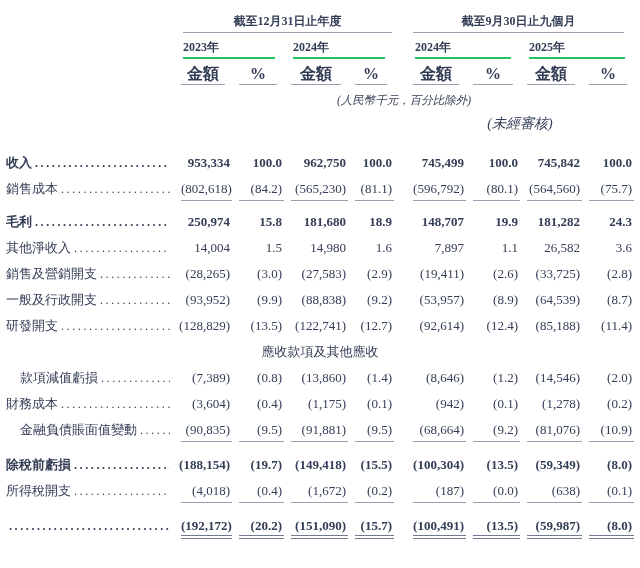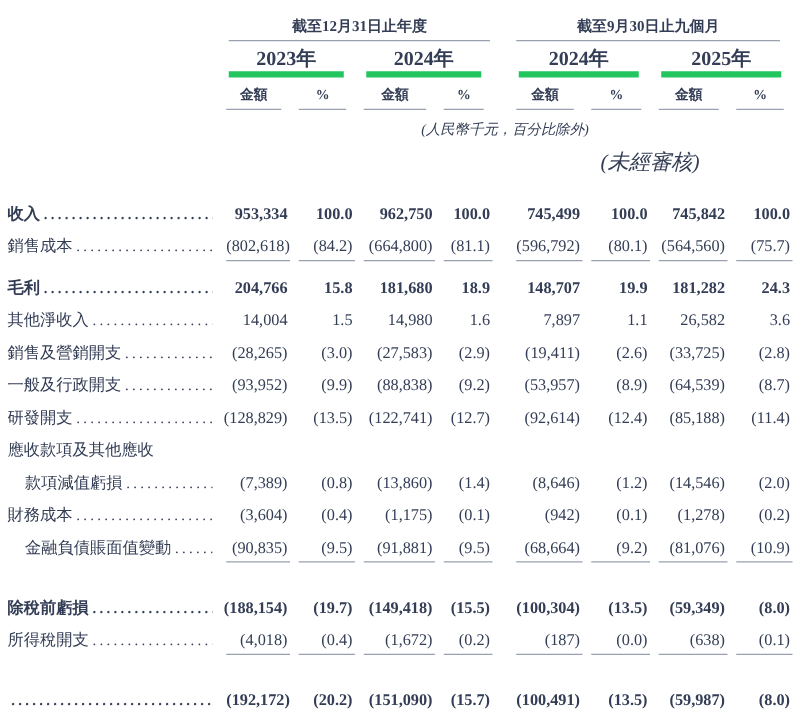--- a/index.html
+++ b/index.html
@@ -14,50 +14,50 @@
     grid-template-columns:168px 58px 52px 64px 46px 12px 60px 54px 62px 52px;
   }
   
   .ghead{
     font-weight:bold;font-size:12px;line-height:15px;text-align:center;
     border-bottom:1px solid #99a1b0;padding-bottom:3px;
   }
   .g1{grid-column:2 / span 4;margin:0 2px 0 9px;}
   .g2{grid-column:7 / span 4;margin:0 10px 0 7px;}
   .year{
-    font-weight:bold;font-size:16px;line-height:15px;text-align:center;
-    border-bottom:5px solid #22c55e;margin:7px 9px 0 9px;padding-bottom:2px;
+    font-weight:bold;font-size:12px;line-height:15px;
+    border-bottom:2px solid #22c55e;margin:7px 9px 0 9px;padding-bottom:2px;
   }
   .y1{grid-column:2 / span 2;} .y2{grid-column:4 / span 2;}
   .y3{grid-column:7 / span 2;} .y4{grid-column:9 / span 2;}
   .ch{
-    font-weight:bold;font-size:11px;line-height:15px;text-align:center;
+    font-weight:bold;font-size:16px;line-height:15px;text-align:center;
     border-bottom:1px solid #99a1b0;margin:7px 7px 0 7px;padding-bottom:3px;
   }
   .c1{grid-column:2;} .c2{grid-column:3;} .c3{grid-column:4;} .c4{grid-column:5;}
   .c5{grid-column:7;} .c6{grid-column:8;} .c7{grid-column:9;} .c8{grid-column:10;}
   .note1{grid-column:2 / -1;text-align:center;font-style:italic;font-size:11.5px;padding-top:8px;}
-  .note2{grid-column:7 / -1;text-align:center;font-style:italic;font-size:17px;padding-top:7px;}
+  .note2{grid-column:7 / -1;text-align:center;font-style:italic;font-size:14px;padding-top:7px;}
   
   .tr{display:contents;}
   .cell{font-size:13px;line-height:16px;padding:6px 0 4px;}
   .lbl{grid-column:1;display:flex;align-items:baseline;padding-right:4px;}
   .lt{white-space:nowrap;}
   .dots{flex:1 1 auto;overflow:hidden;white-space:nowrap;margin-left:3px;}
   .dots::after{content:"..........................................................";letter-spacing:2.6px;font-size:12px;}
   .n,.p{text-align:right;padding-right:2px;}
   .sp{padding:0;}
-  .labeltop{grid-column:1 / -1;font-size:13px;line-height:16px;padding:6px 0 4px;}
+  .labeltop{grid-column:1 / -1;font-size:13px;line-height:16px;padding:6px 0 4px;text-align:center;}
   .indent .lt{padding-left:14px;}
   .b > .cell, .b.labeltop{font-weight:bold;}
   .u > .n, .u > .p{border-bottom:1px solid #99a1b0;padding-bottom:3px;margin-left:7px;}
   .uu > .n, .uu > .p{border-bottom:4px double #707a90;padding-bottom:1px;margin-left:7px;}
   .first > .cell{margin-top:16px;}
   .gt > .cell{margin-top:7px;}
-  .gt2 > .cell{margin-top:22px;}
+  .gt2 > .cell{margin-top:9px;}
 </style>
 </head>
 <body>
 
 <div class="page">
   <div class="grid">
 
     <div class="ghead g1">截至12月31日止年度</div>
     <div class="ghead g2">截至9月30日止九個月</div>
 
@@ -94,35 +94,35 @@
       <div class="cell p">100.0</div>
     </div>
 
     <div class="tr u">
       <div class="cell lbl">
           <span class="lt">銷售成本</span>
           <span class="dots"></span>
         </div>
       <div class="cell n">(802,618)</div>
       <div class="cell p">(84.2)</div>
-      <div class="cell n">(664,800)</div>
+      <div class="cell n">(565,230)</div>
       <div class="cell p">(81.1)</div>
       <div class="cell sp"></div>
       <div class="cell n">(596,792)</div>
       <div class="cell p">(80.1)</div>
       <div class="cell n">(564,560)</div>
       <div class="cell p">(75.7)</div>
     </div>
 
     <div class="tr b gt">
       <div class="cell lbl">
           <span class="lt">毛利</span>
           <span class="dots"></span>
         </div>
-      <div class="cell n">204,766</div>
+      <div class="cell n">250,974</div>
       <div class="cell p">15.8</div>
       <div class="cell n">181,680</div>
       <div class="cell p">18.9</div>
       <div class="cell sp"></div>
       <div class="cell n">148,707</div>
       <div class="cell p">19.9</div>
       <div class="cell n">181,282</div>
       <div class="cell p">24.3</div>
     </div>
 

